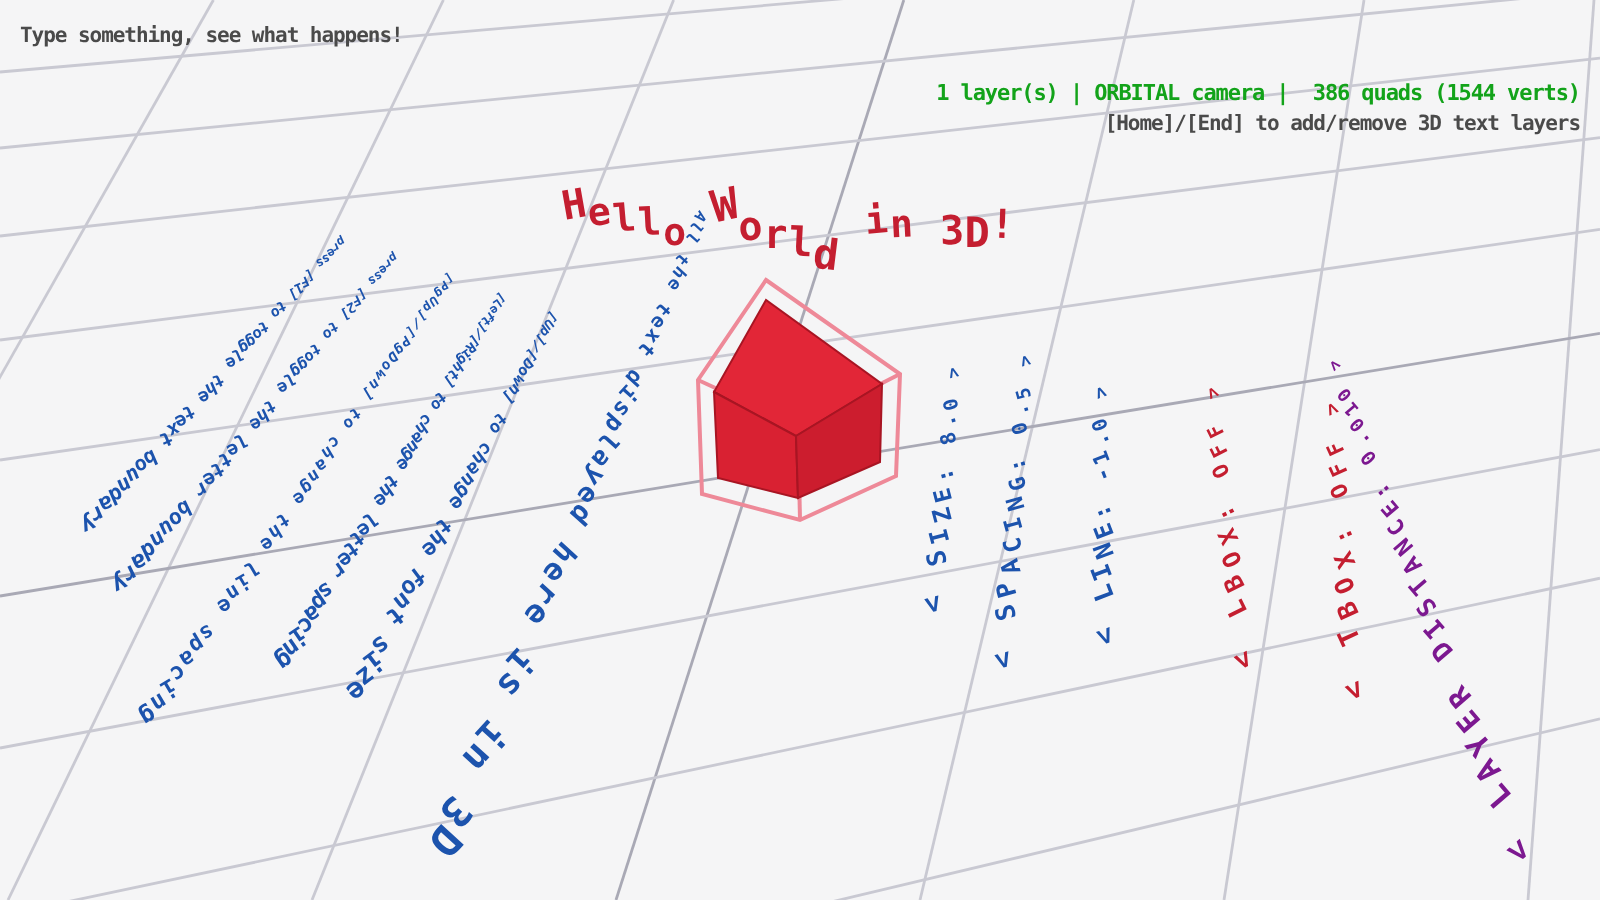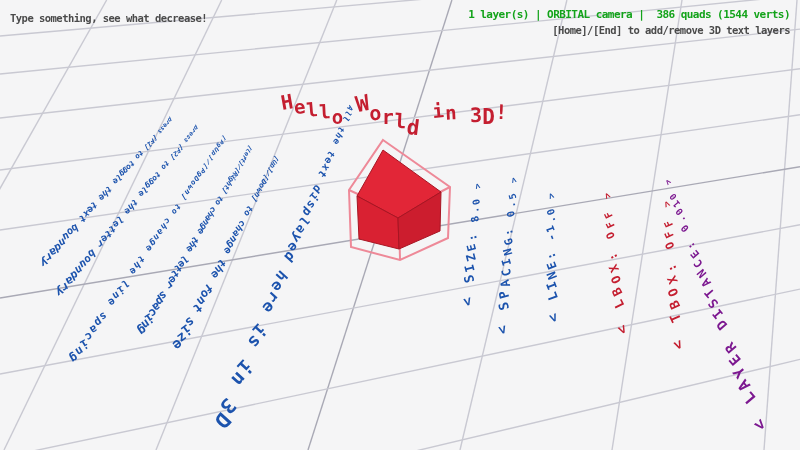--- a/index.html
+++ b/index.html
@@ -10,21 +10,21 @@
   #grid-svg{position:absolute;left:0;top:0;z-index:0;}
   #ground-layer{position:absolute;inset:0;z-index:10;}
   #cube-svg{position:absolute;left:0;top:0;z-index:20;}
   #hello-layer{position:absolute;inset:0;z-index:30;}
   .gchar,.hchar{position:absolute;left:0;top:0;line-height:1;white-space:pre;}
   .hud-left{position:absolute;left:10px;top:8px;z-index:40;}
   .fps{font-size:21px;letter-spacing:1px;color:var(--green,#13a31a);margin-bottom:8px;}
   .hint{font-size:10.5px;letter-spacing:-0.05em;color:var(--gray,#4e4e4e);margin-top:4px;white-space:pre;}
   .hint.gap{margin-top:16px;}
   .hud-right{position:absolute;right:10px;top:8px;z-index:40;text-align:right;}
-  .status{font-size:11px;letter-spacing:-0.05em;color:var(--green,#13a31a);white-space:pre;}
+  .status{font-size:11px;letter-spacing:-0.05em;color:var(--green,#13a31a);white-space:pre;margin-top:32px;}
   .rhint{font-size:10.5px;letter-spacing:-0.05em;color:var(--gray,#4e4e4e);margin-top:3px;white-space:pre;}
 </style>
 </head>
 <body>
 
 <div class="stage">
   <div class="scene" id="scene">
     <svg id="grid-svg" width="800" height="450">
         <line x1="-300" y1="450" x2="-8.4" y2="0" stroke="#c9c9d2" stroke-width="1.4"></line>
         <line x1="-148" y1="450" x2="106.7" y2="0" stroke="#c9c9d2" stroke-width="1.4"></line>
@@ -425,20 +425,20 @@
         <span class="hchar" style="transform: translate(438.2px, 111px) translate(-50%, -50%) rotate(-5deg); font-size: 19px; color: rgb(196, 30, 48);">i</span>
         <span class="hchar" style="transform: translate(450.8px, 113px) translate(-50%, -50%) rotate(-3deg); font-size: 19px; color: rgb(196, 30, 48);">n</span>
         <span class="hchar" style="transform: translate(463.4px, 118px) translate(-50%, -50%) rotate(0deg); font-size: 12px; color: rgb(196, 30, 48);"> </span>
         <span class="hchar" style="transform: translate(476px, 115px) translate(-50%, -50%) rotate(-2deg); font-size: 20px; color: rgb(196, 30, 48);">3</span>
         <span class="hchar" style="transform: translate(488.6px, 117px) translate(-50%, -50%) rotate(0deg); font-size: 21px; color: rgb(196, 30, 48);">D</span>
         <span class="hchar" style="transform: translate(501.2px, 112px) translate(-50%, -50%) rotate(2deg); font-size: 20px; color: rgb(196, 30, 48);">!</span>
       </div>
   </div>
 
   <div class="hud-left">
-    <div class="hint">Type something, see what decrease!</div>
+    <div class="hint">Type something, see what happens!</div>
   </div>
 
   <div class="hud-right">
     <div class="status">1 layer(s) | ORBITAL camera |  386 quads (1544 verts)</div>
     <div class="rhint">[Home]/[End] to add/remove 3D text layers</div>
   </div>
 </div>
 
 </body></html>

